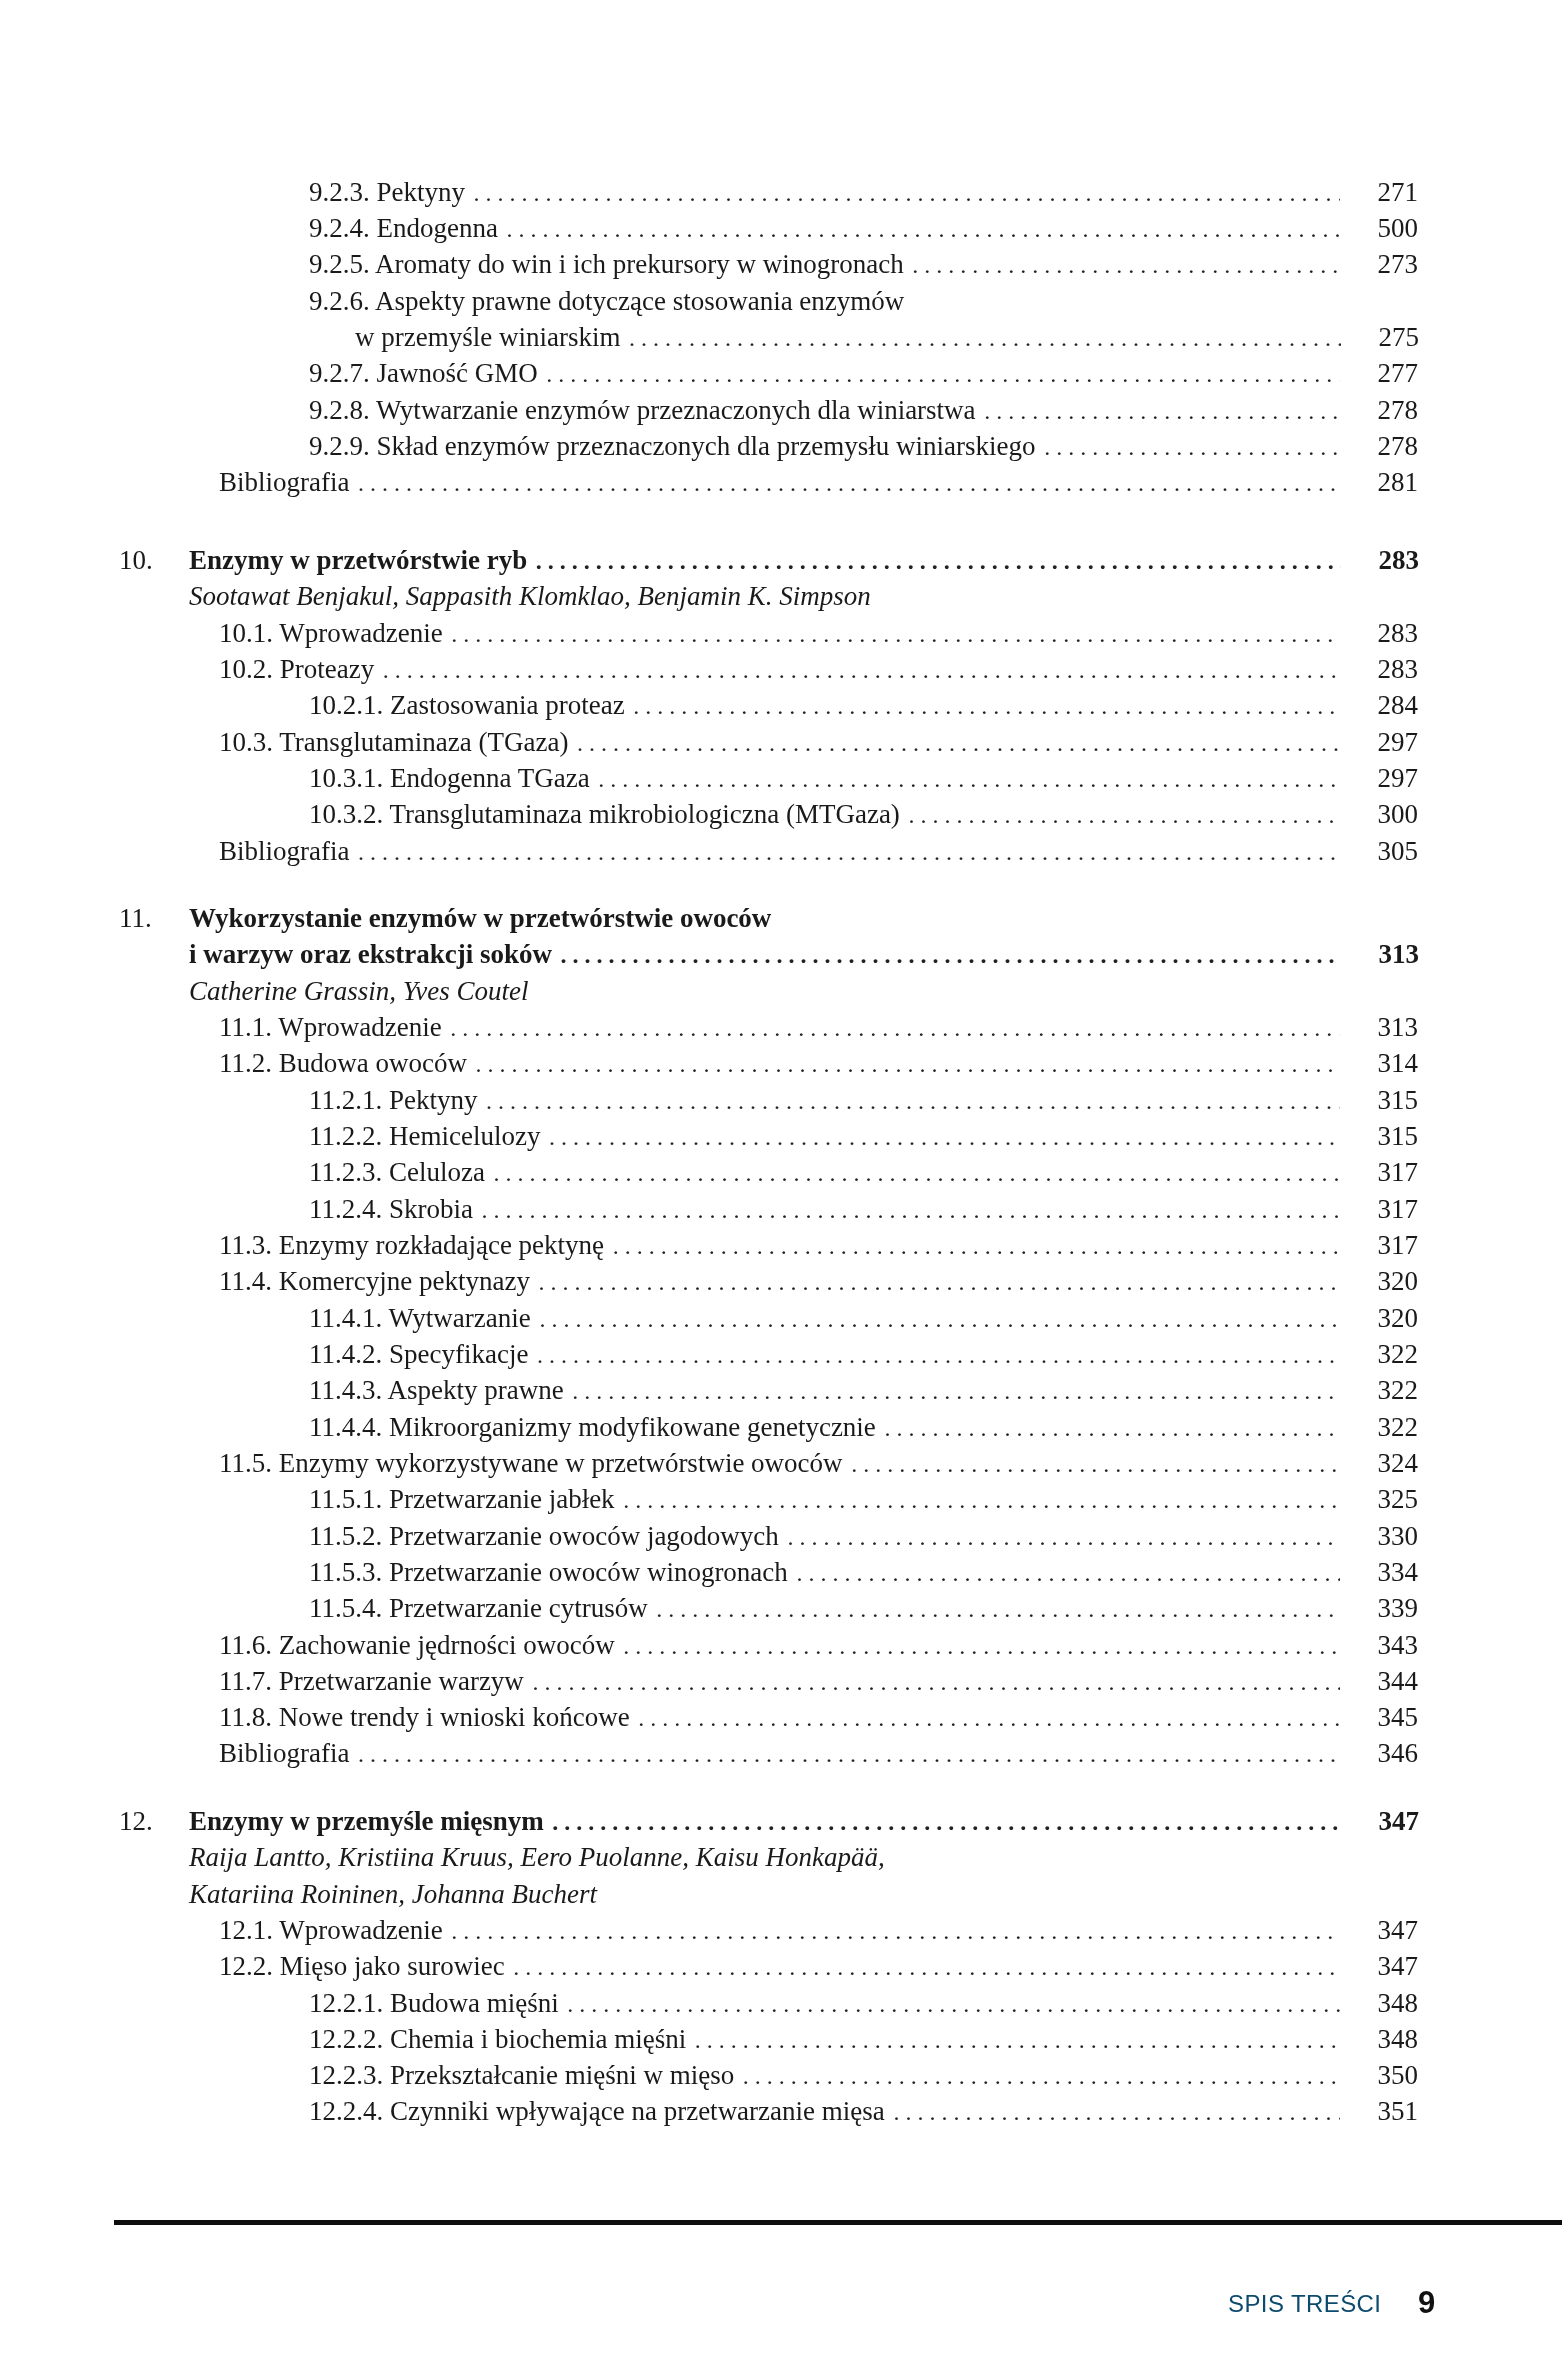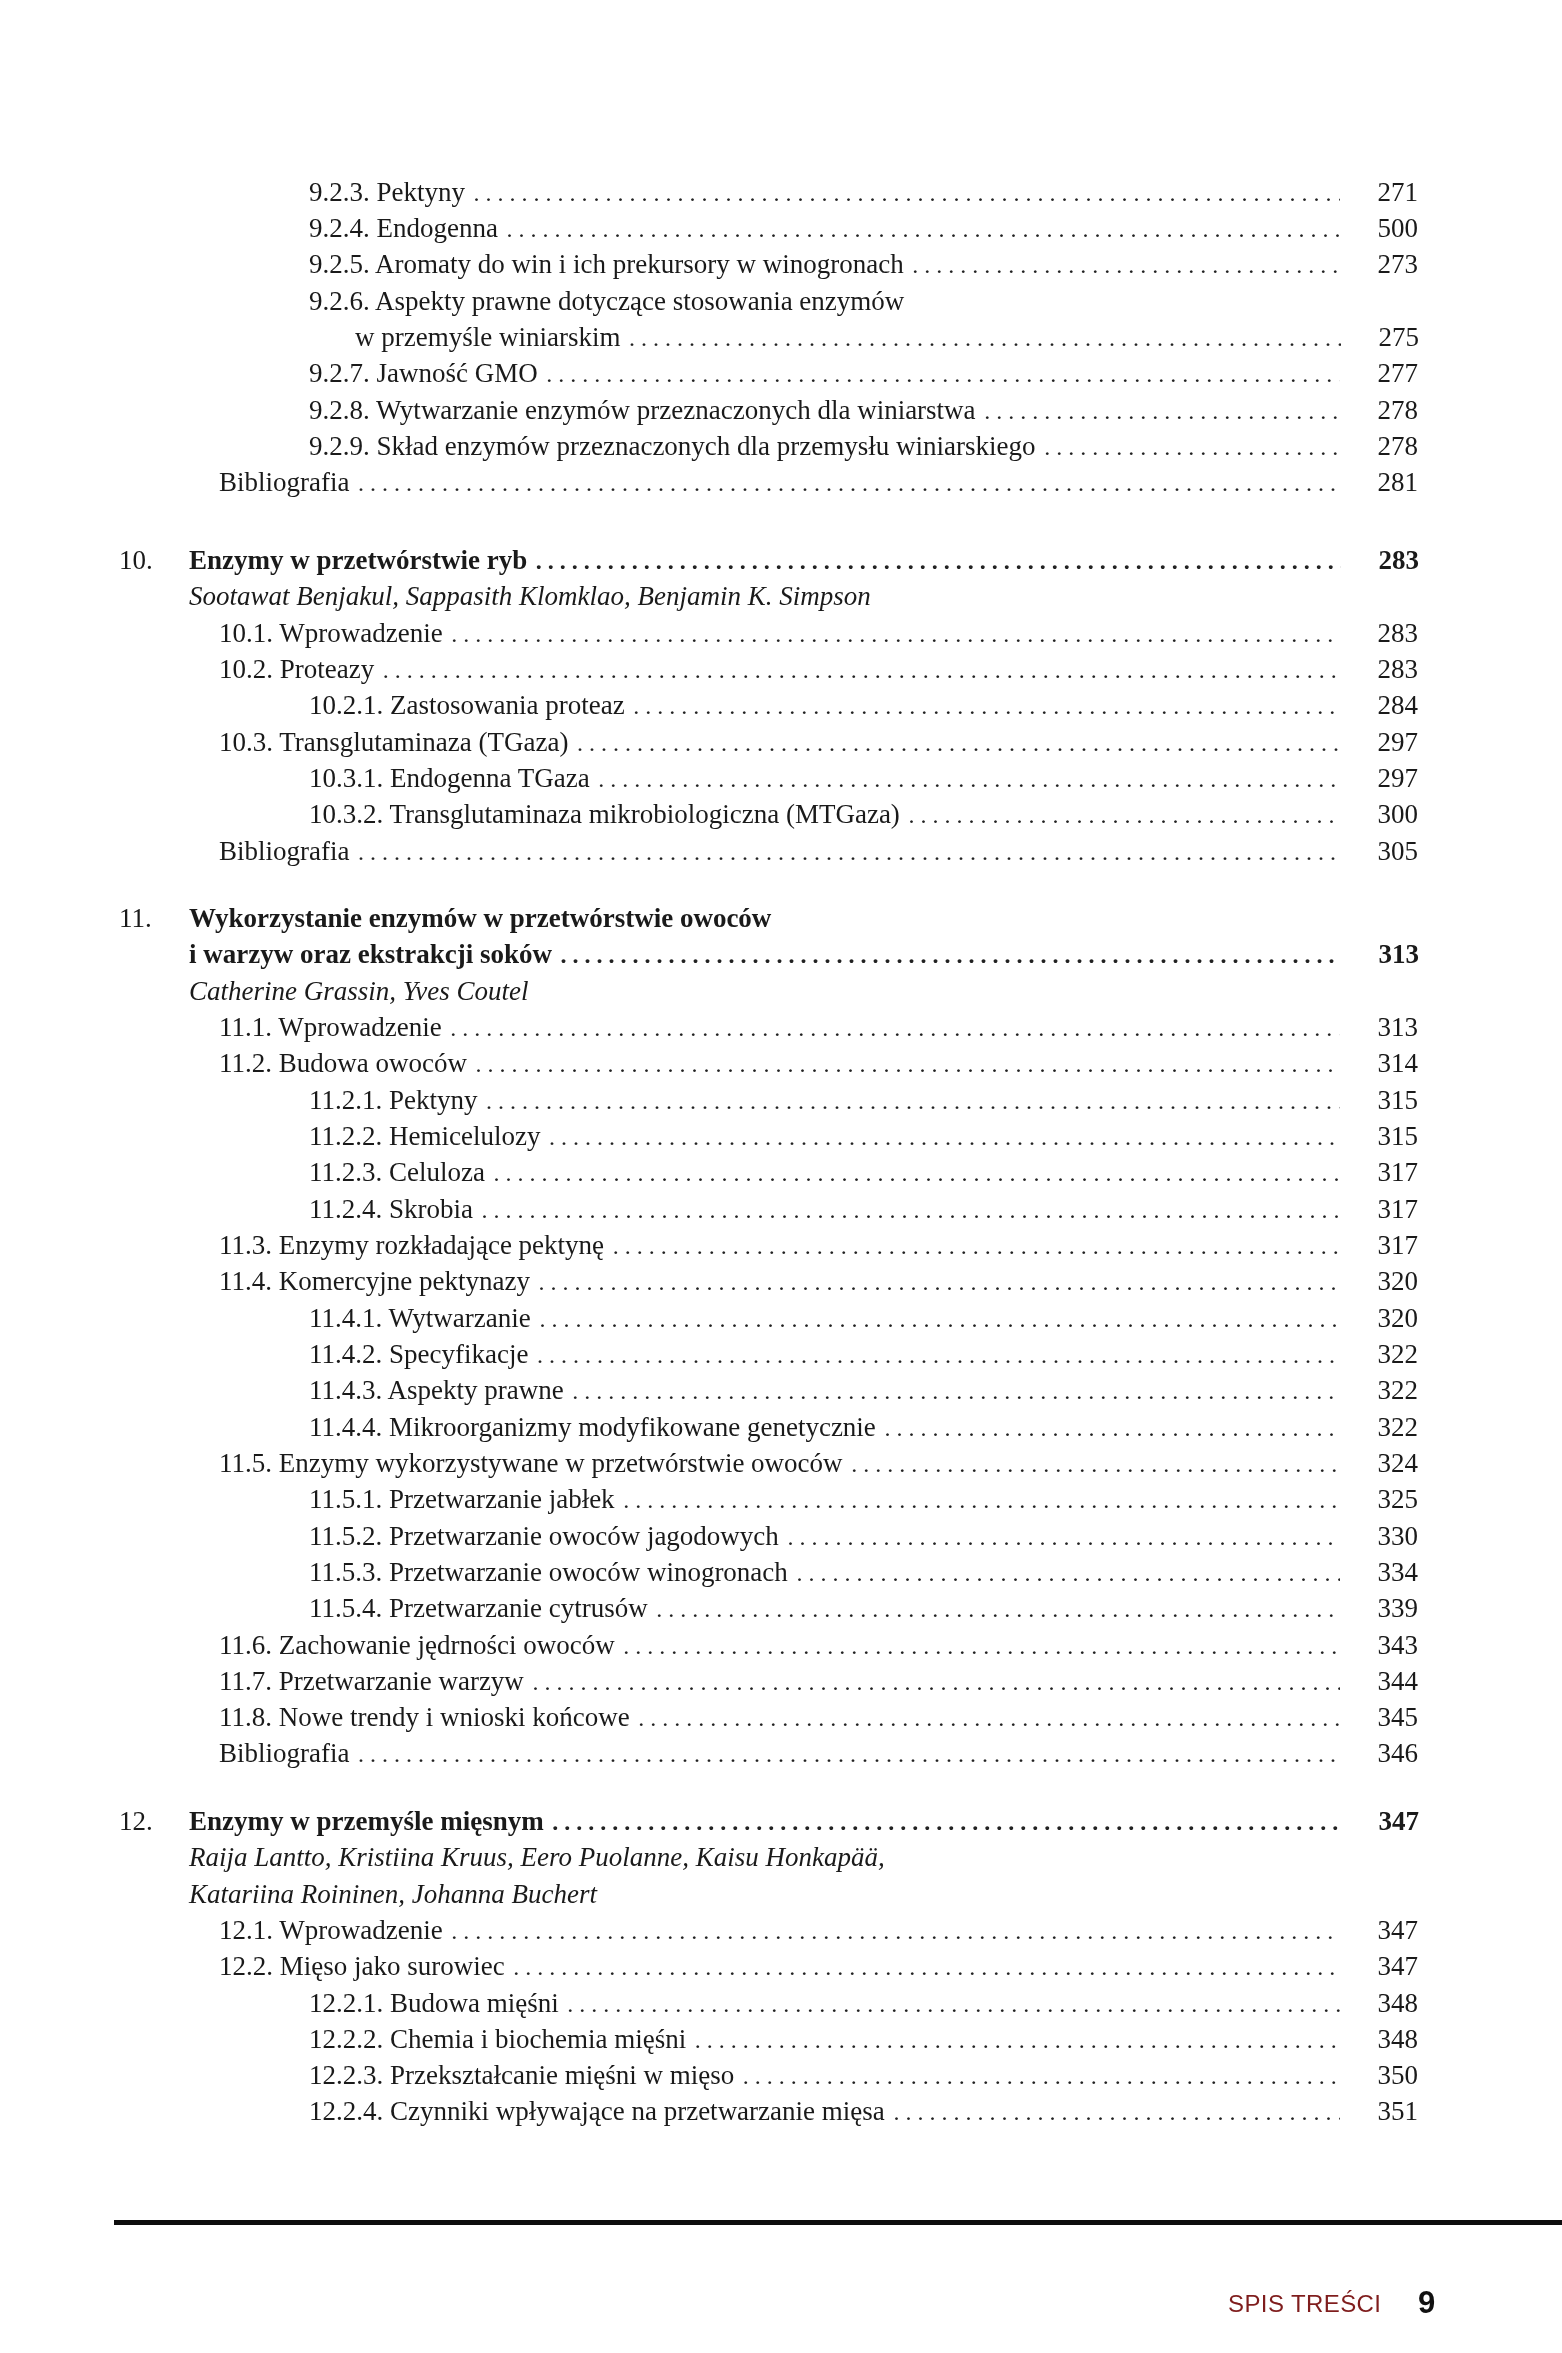--- a/index.html
+++ b/index.html
@@ -29,21 +29,21 @@
   .lv-ch { left: 189px; width: 1230px; }
   .lv-1 { left: 219px; width: 1199px; font-family: Liberation Serif, serif; }
   .lv-2 { left: 309px; width: 1109px; }
   .lv-2w { left: 355px; width: 1064px; }
   .chapnum { position: absolute; font-size: 27px; font-weight: normal; line-height: 36px; }
   .rule {
     position: absolute; left: 114px; top: 2220px; width: 1448px; height: 5.2px; background: #0d0d0d;
   }
   .footer-label {
     position: absolute; left: 1228px; top: 2290px;
-    font-family: "Liberation Sans", "DejaVu Sans", sans-serif; font-size: 24px; letter-spacing: 0.4px; color: #7f1d1d;
+    font-family: "Liberation Sans", "DejaVu Sans", sans-serif; font-size: 24px; letter-spacing: 0.4px; color: #0c4a6e;
   }
   .footer-page {
     position: absolute; left: 1418px; top: 2285px;
     font-family: "Liberation Sans", "DejaVu Sans", sans-serif; font-size: 31px; font-weight: bold; color: #111;
   }
 </style>
 </head>
 <body>
 
 <div class="toc">

